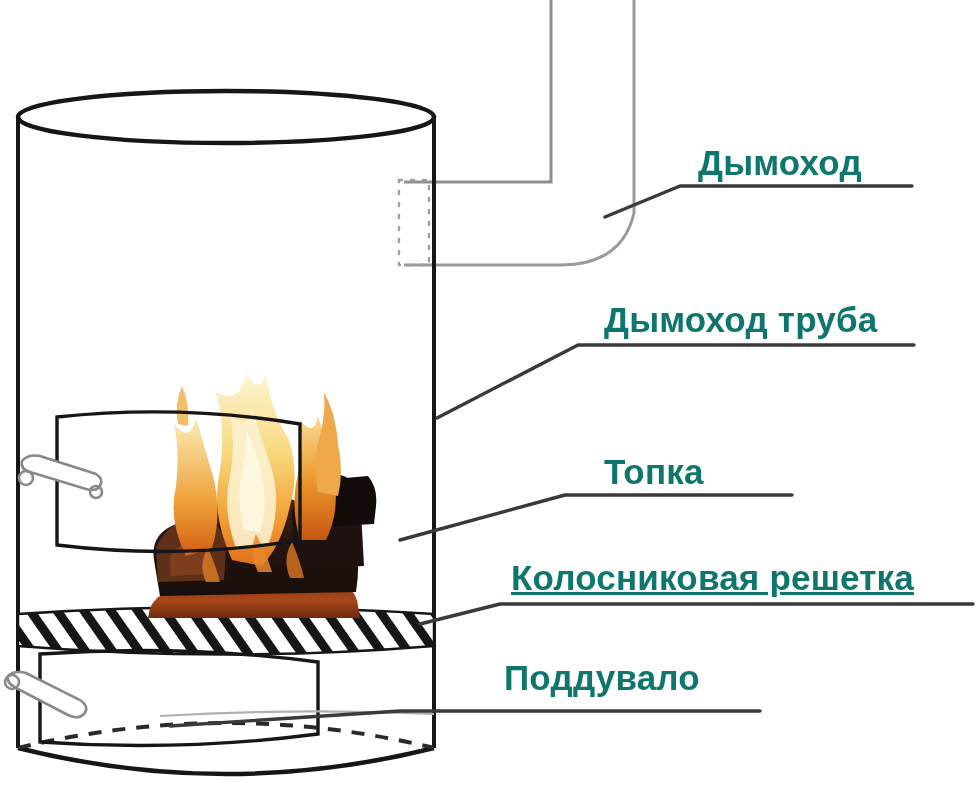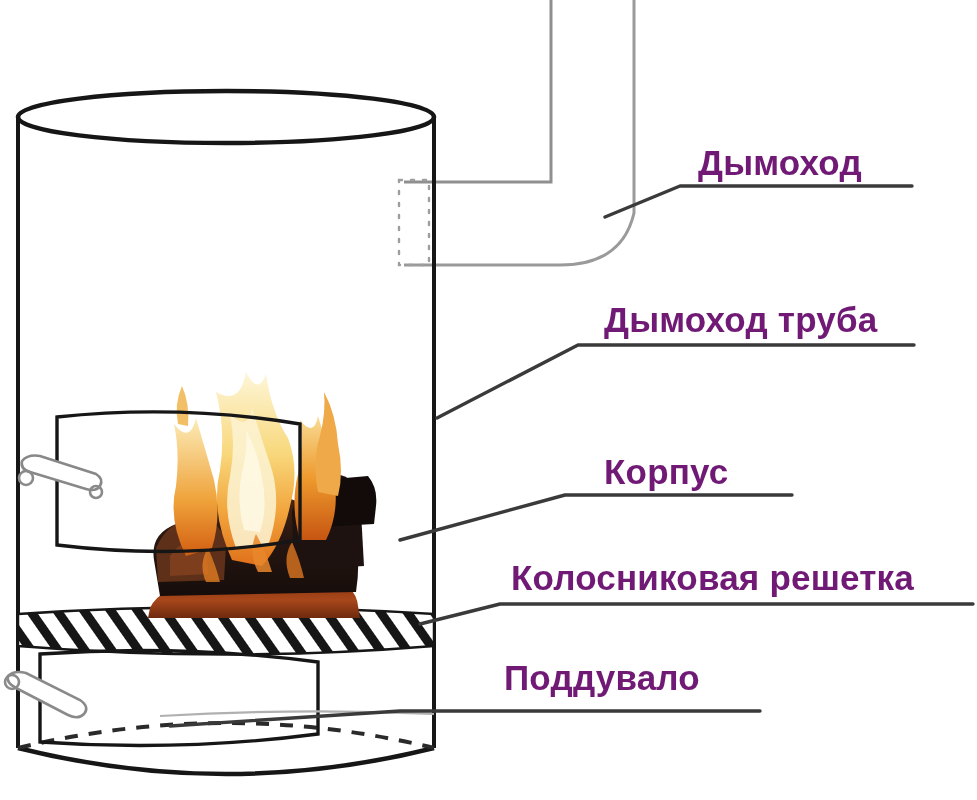--- a/index.html
+++ b/index.html
@@ -22,29 +22,29 @@
     position: absolute;
     left: 0;
     top: 0;
     width: 977px;
     height: 800px;
   }
   .label-text {
     position: absolute;
     font-family: "Liberation Sans", sans-serif;
     font-weight: bold;
-    color: #701a75;
+    color: #0f766e;
     white-space: nowrap;
     letter-spacing: 0.2px;
     -webkit-font-smoothing: antialiased;
   }
   .lbl-chimney  { left: 698px; top: 143px; font-size: 35px; }
   .lbl-body     { left: 604px; top: 300px; font-size: 35px; }
   .lbl-firebox  { left: 604px; top: 452px; font-size: 35px; }
-  .lbl-grate    { left: 511px; top: 558px; font-size: 35px; }
+  .lbl-grate    { left: 511px; top: 558px; font-size: 35px; text-decoration: underline; }
   .lbl-ashpan   { left: 504px; top: 658px; font-size: 35px; }
 </style>
 </head>
 <body>
 
 <div id="stage">
 
   <svg id="diagram-svg" viewBox="0 0 977 800">
     <defs>
 
@@ -175,17 +175,17 @@
       <path d="M 605 217 L 680 186 L 912 186"></path>
       <path d="M 437 418 L 578 345 L 914 345"></path>
       <path d="M 400 540 L 565 495 L 792 495"></path>
       <path d="M 420 624 L 500 604 L 973 604"></path>
       <path d="M 170 726 L 400 711 L 760 711"></path>
     </g>
   </svg>
 
   <div class="label-text lbl-chimney">Дымоход</div>
   <div class="label-text lbl-body">Дымоход труба</div>
-  <div class="label-text lbl-firebox">Корпус</div>
+  <div class="label-text lbl-firebox">Топка</div>
   <div class="label-text lbl-grate">Колосниковая решетка</div>
   <div class="label-text lbl-ashpan">Поддувало</div>
 
 </div>
 
 </body></html>

